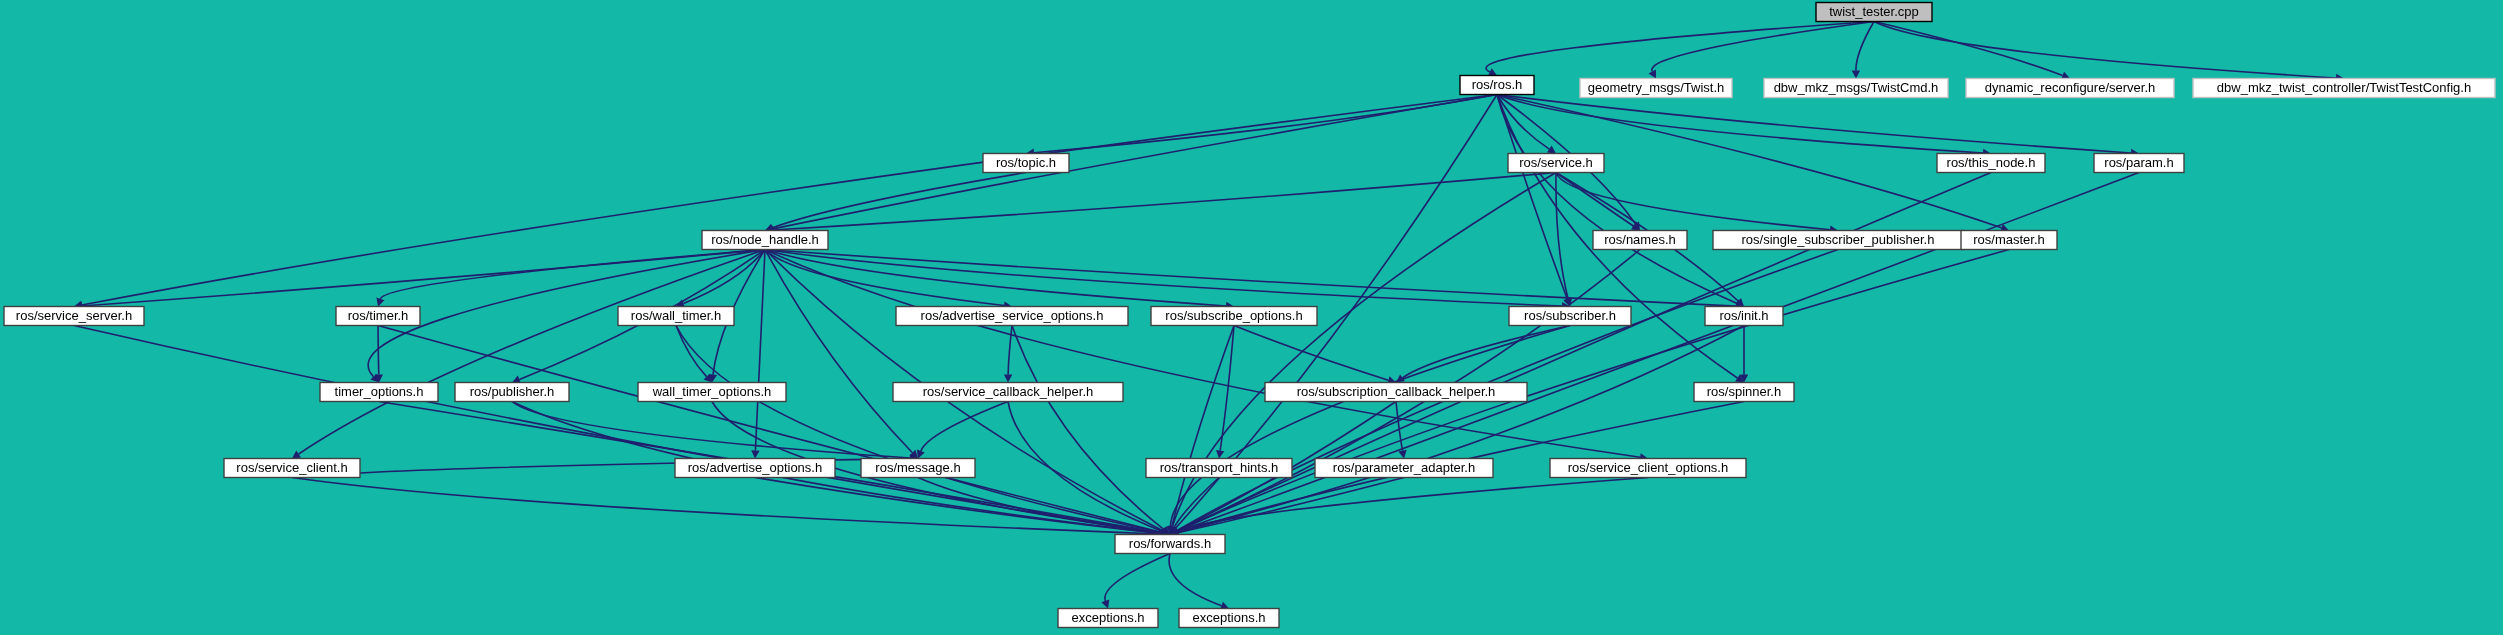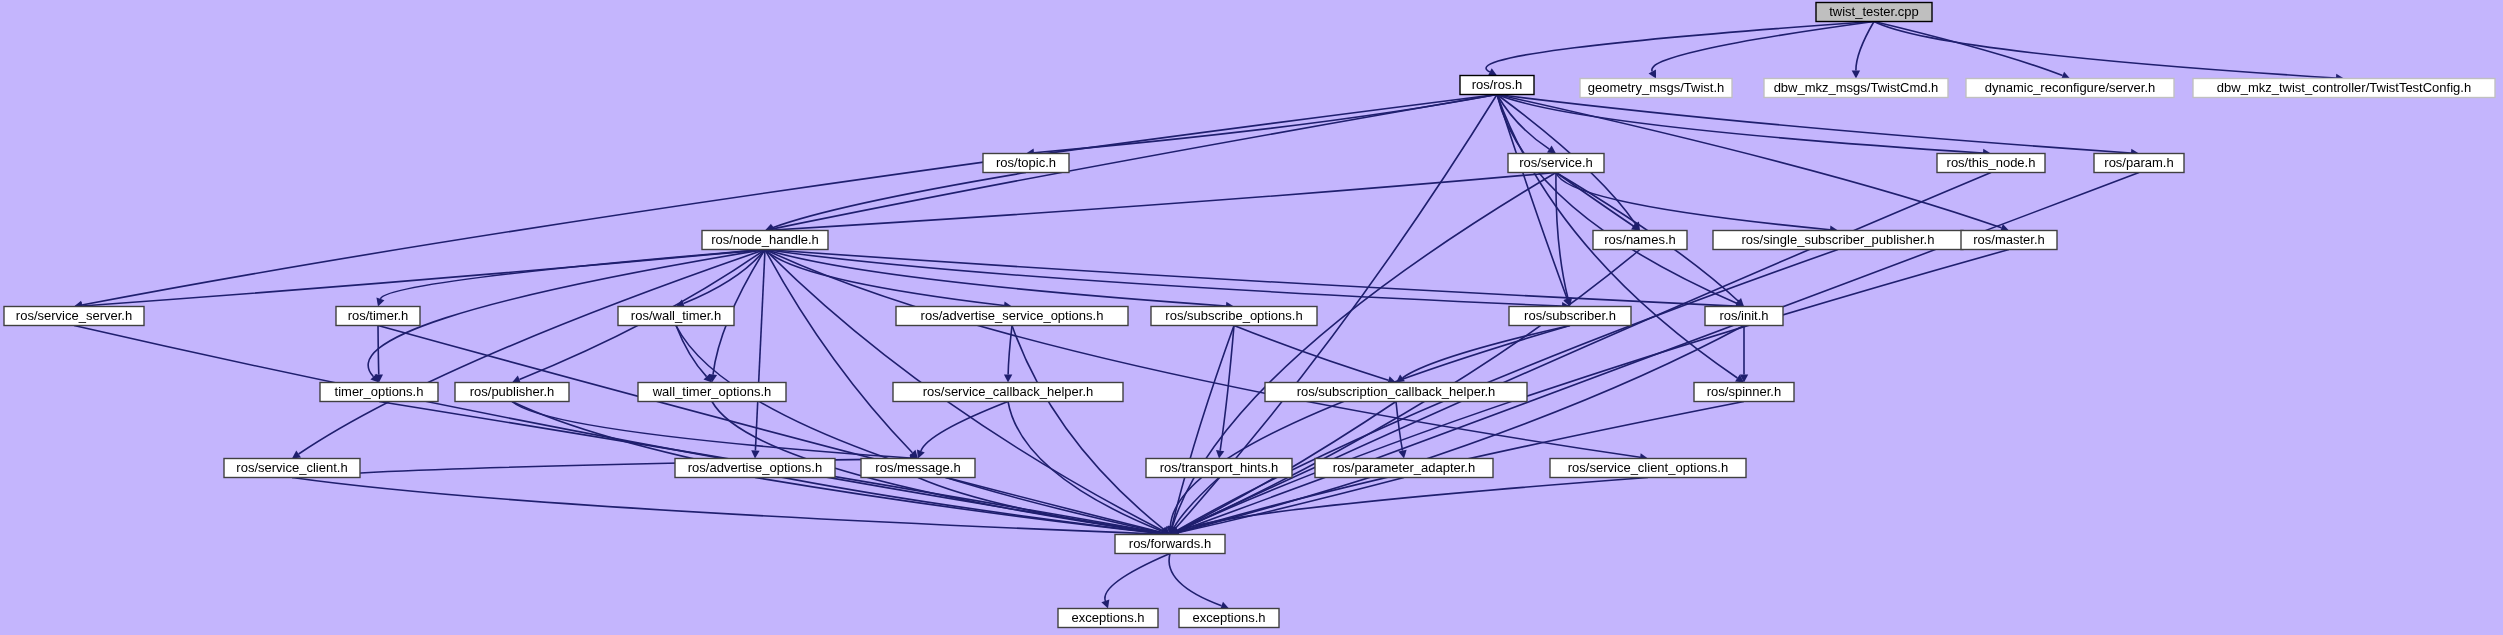--- a/index.html
+++ b/index.html
@@ -1,16 +1,16 @@
 <!DOCTYPE html>
 <html><head>
 <meta charset="utf-8">
 <style>
   html,body{margin:0;padding:0;background:#ffffff;}
-  #stage{position:relative;width:2503px;height:635px;background:#c4b5fd;
+  #stage{position:relative;width:2503px;height:635px;background:#14b8a6;
          font-family:"Liberation Sans", sans-serif;overflow:hidden;}
   svg{position:absolute;left:0;top:0;width:2503px;height:635px;}
   .edge{fill:none;stroke:#1f1f6e;stroke-width:1.6;}
   .arrow{fill:#1f1f6e;}
   .node rect{stroke-width:1.4;}
   .node text{font-family:"Liberation Sans", sans-serif;font-size:13px;
               fill:#000000;dominant-baseline:middle;text-anchor:middle;}
 </style>
 </head>
 <body>

